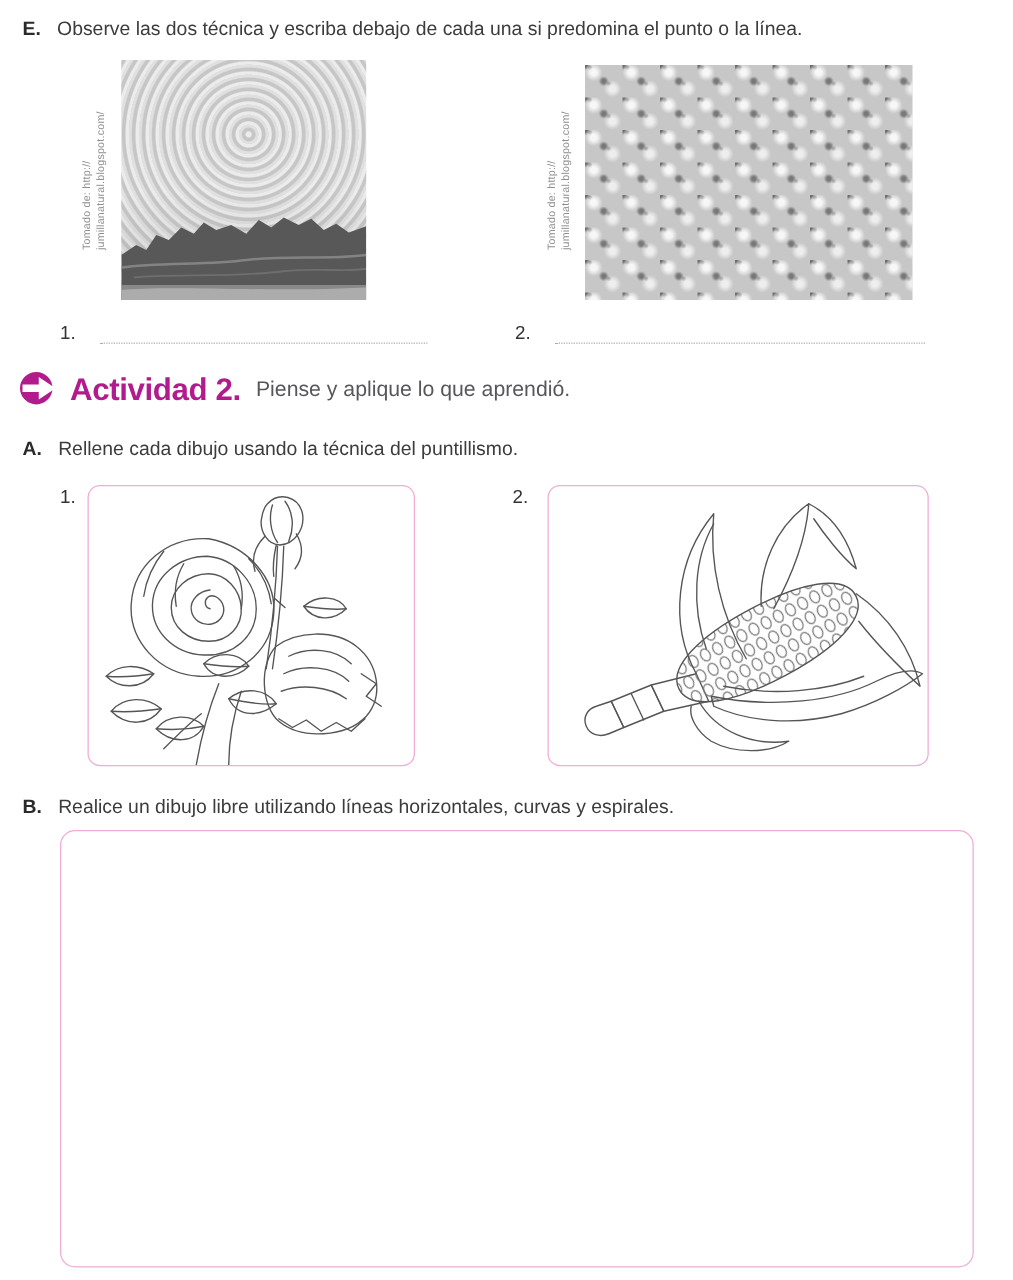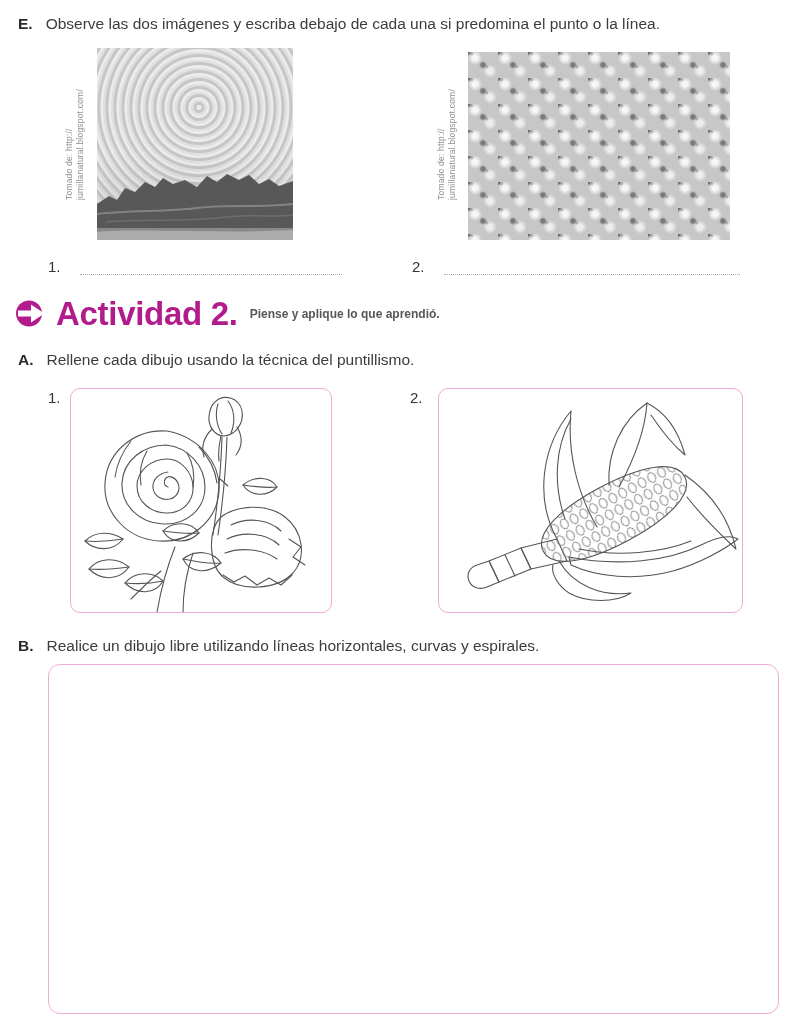--- a/index.html
+++ b/index.html
@@ -30,42 +30,42 @@
       radial-gradient(circle 4px at 0px 0px, #6e6e6e 1.7px, rgba(0,0,0,0) 4px),
       radial-gradient(circle 4px at 15px 13px, #787878 1.7px, rgba(0,0,0,0) 4px),
       radial-gradient(circle 2px at 4px 2px, #8a8a8a 1px, rgba(0,0,0,0) 2px),
       radial-gradient(circle 2px at 19px 15px, #8a8a8a 1px, rgba(0,0,0,0) 2px);
     background-size:30px 26px;
   }
   .ans-num{position:absolute;font-size:15px;color:#333;}
   .ans-line{position:absolute;height:16px;border-bottom:1.5px dotted #ababab;}
   .activity{position:absolute;display:flex;align-items:center;gap:9px;}
   .activity-icon{flex:0 0 auto;margin-top:2px;}
-  .activity-title{font-size:33px;font-weight:bold;color:var(--magenta,#b11b8c);letter-spacing:-.3px;}
-  .activity-sub{font-size:12px;font-weight:bold;color:var(--subtitle,#56575b);margin-left:3px;margin-top:0;}
+  .activity-title{font-size:25px;font-weight:bold;color:var(--magenta,#b11b8c);letter-spacing:-.3px;}
+  .activity-sub{font-size:17px;font-weight:normal;color:var(--subtitle,#56575b);margin-left:3px;margin-top:0;}
   .num-label{position:absolute;font-size:15px;color:#333;}
   .draw-box{
     position:absolute;border:1.6px solid var(--pink_border,#f1abd4);
     border-radius:10px;background:#fff;overflow:hidden;
   }
   .draw-box svg{width:100%;height:100%;display:block;}
   .free-box{
     position:absolute;border:1.6px solid var(--pink_border,#f1abd4);
     border-radius:12px;background:#fff;
   }
   .lineart{stroke:#555;fill:none;stroke-width:1.1;stroke-linecap:round;stroke-linejoin:round;}
 </style>
 </head>
 <body>
 
 <div class="page">
 
   <div class="inst-row" style="left:18px;top:14px;width:770px;">
     <span class="inst-label">E.</span>
-    <span>Observe las dos imágenes y escriba debajo de cada una si predomina el punto o la línea.</span>
+    <span>Observe las dos técnica y escriba debajo de cada una si predomina el punto o la línea.</span>
   </div>
 
   <div class="credit" style="left:64px;top:200px;">Tomado de: http://
 jumillanatural.blogspot.com/</div>
 
   <div class="photo photo-star" style="left:97px;top:48px;width:196px;height:192px;">
     <svg viewBox="0 0 196 78" preserveAspectRatio="none">
       <path d="M0,42 L12,34 20,38 28,26 38,30 48,20 58,25 66,16 76,22 88,18 100,25 110,14 120,20 130,12 142,18 152,13 162,22 172,17 182,24 196,19 L196,78 L0,78 Z" fill="#585858"></path>
       <path d="M0,52 C30,48 70,50 100,46 C130,42 165,46 196,42" stroke="#8f8f8f" stroke-width="2" fill="none" opacity=".8"></path>
       <path d="M10,60 C40,57 90,60 130,55 C160,52 180,56 196,53" stroke="#777" stroke-width="1.5" fill="none" opacity=".7"></path>

